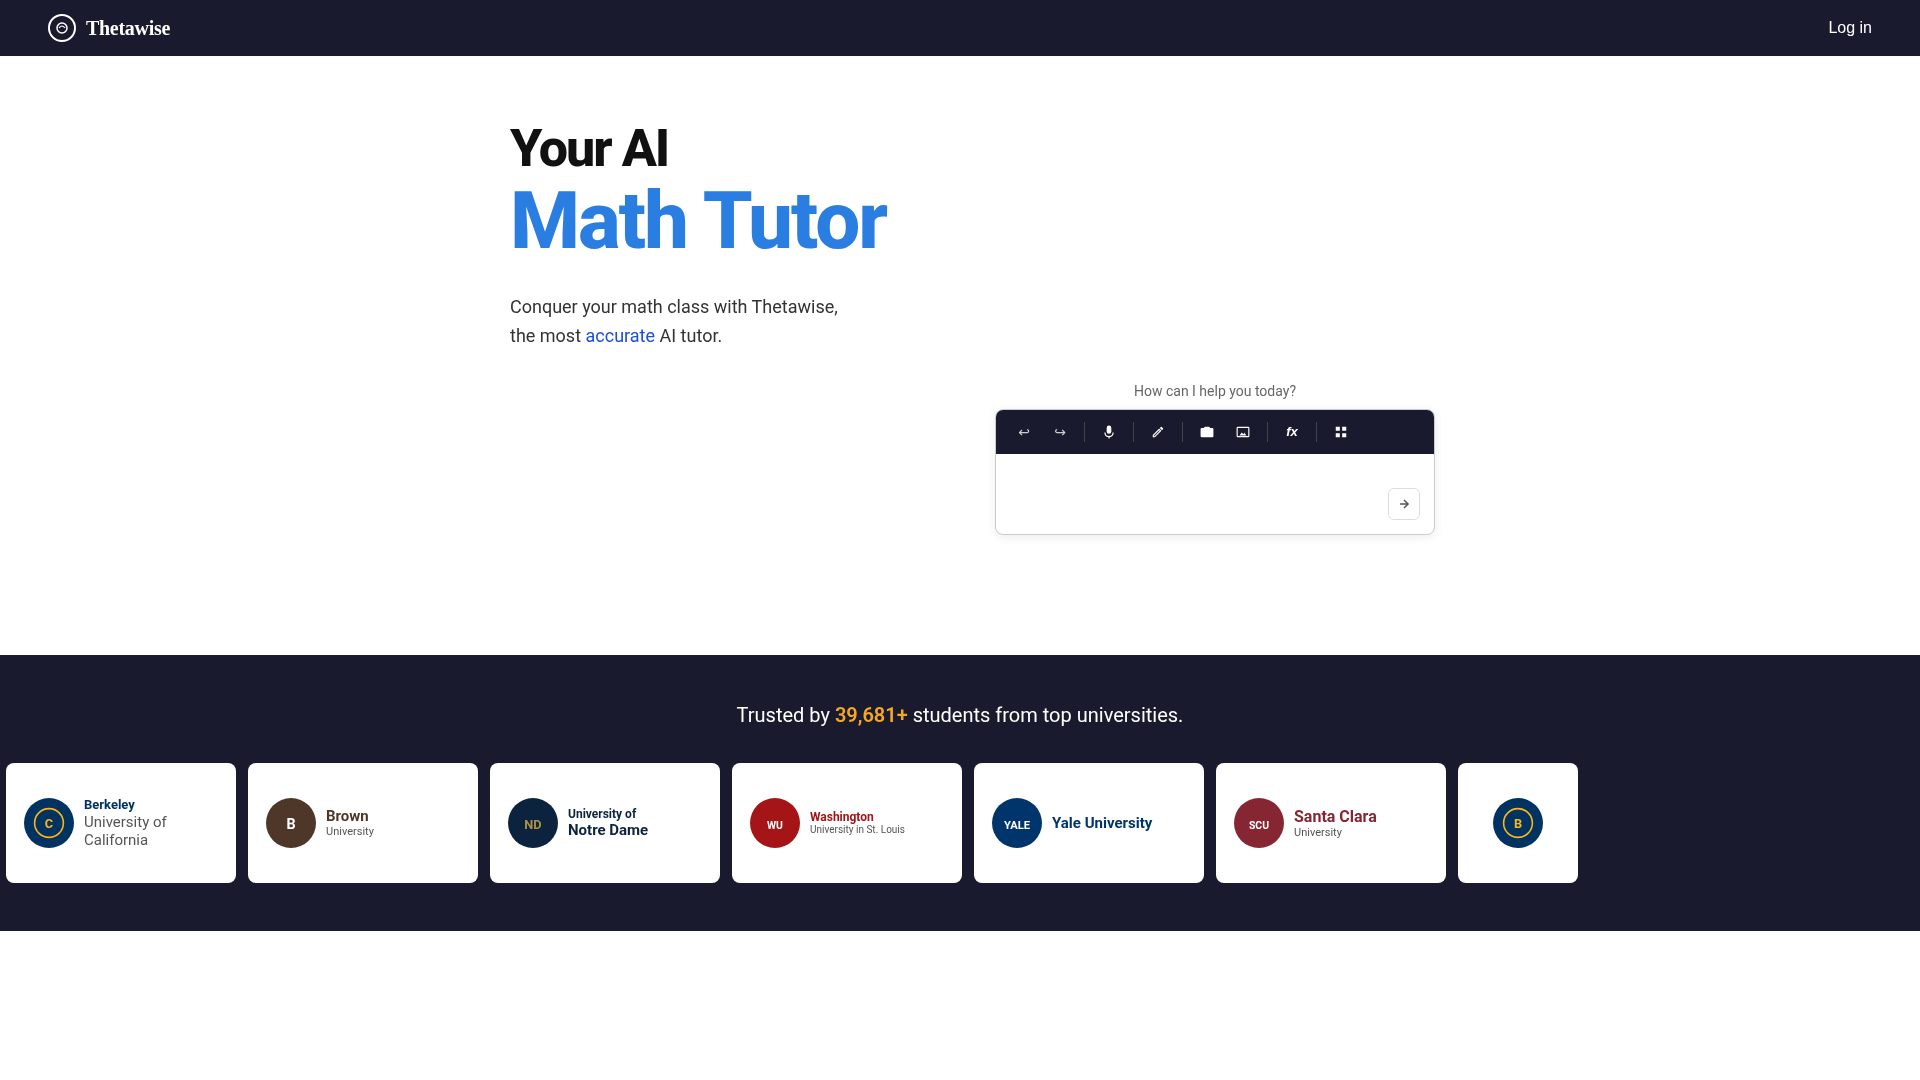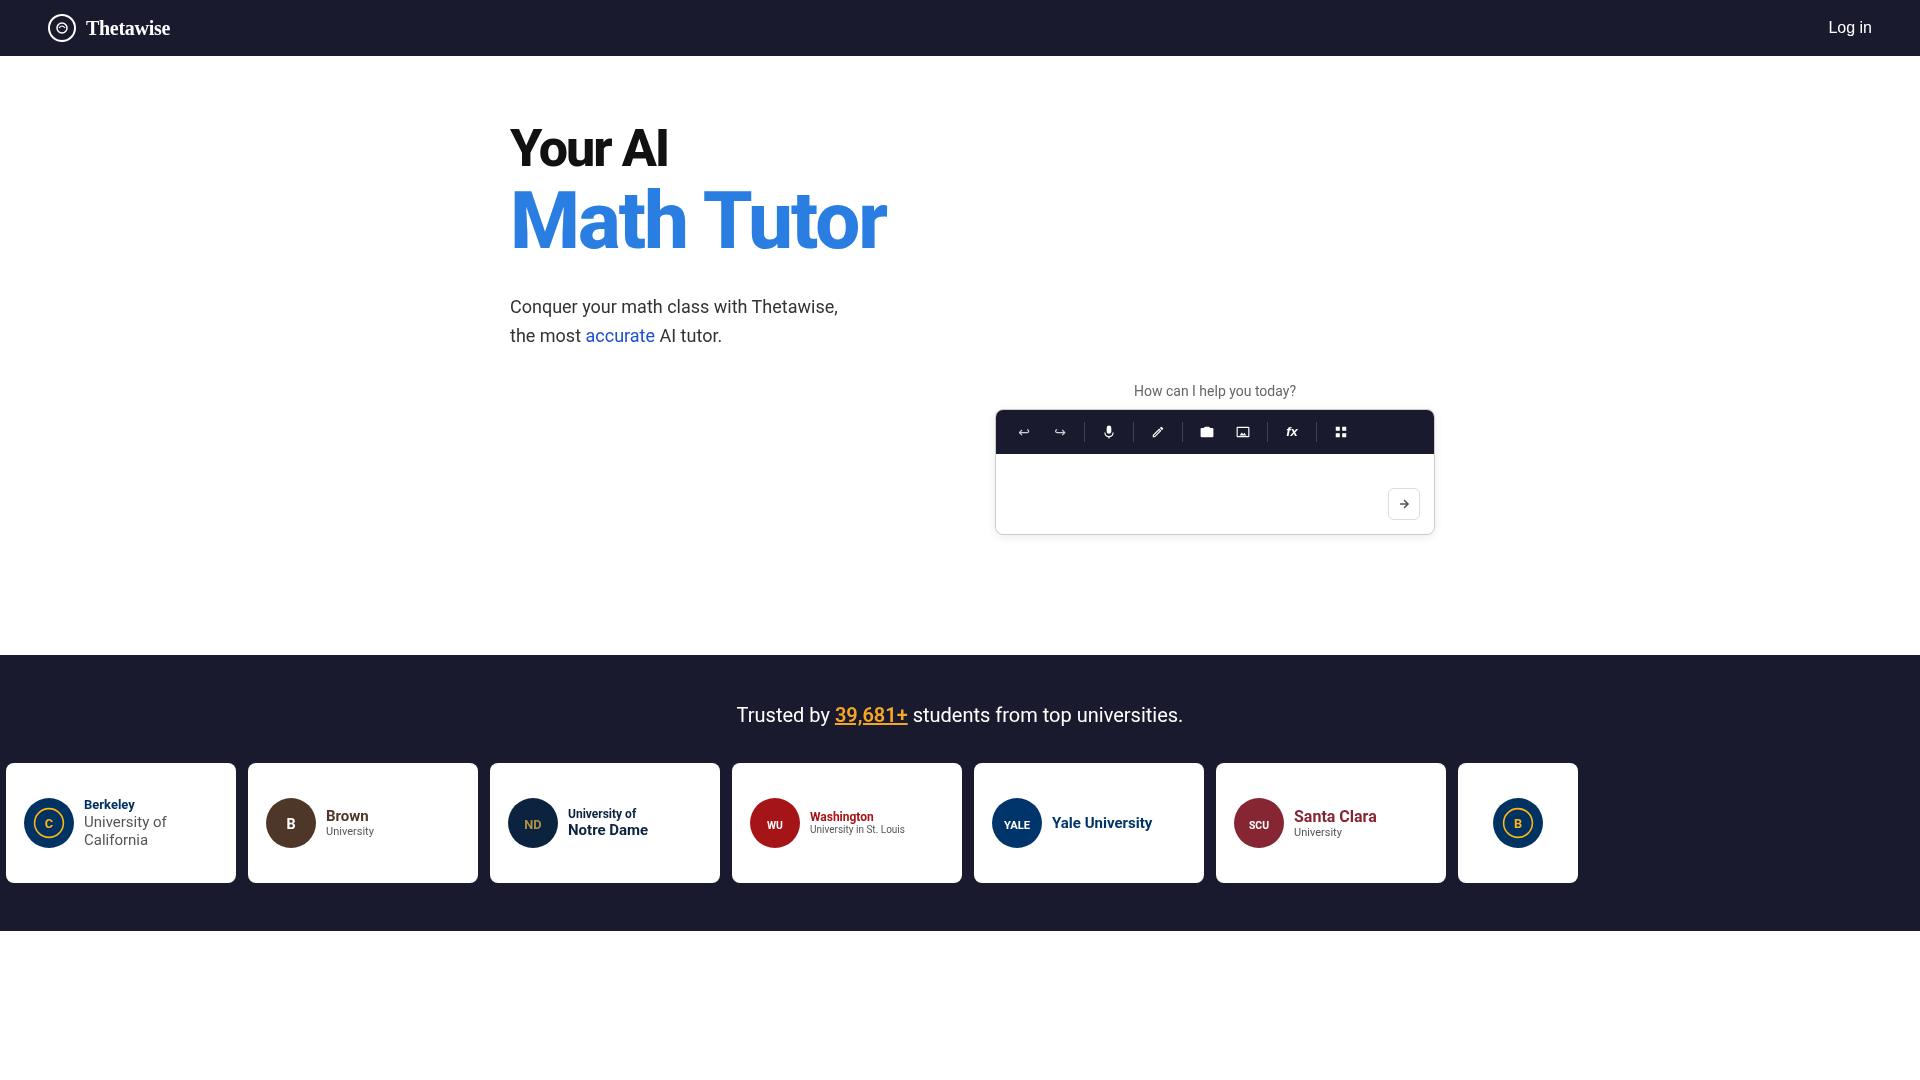--- a/index.html
+++ b/index.html
@@ -165,21 +165,20 @@
     .unis-title {
       text-align: center;
       font-size: 20px;
       color: #fff;
       margin-bottom: 36px;
       font-weight: 400;
     }
     .unis-title .count {
       color: #f5a623;
       font-weight: 600;
-      text-decoration: underline;
     }
     .unis-strip {
       display: flex;
       gap: 0;
       overflow: hidden;
     }
     .uni-card {
       flex: 0 0 230px;
       height: 120px;
       background: #fff;

